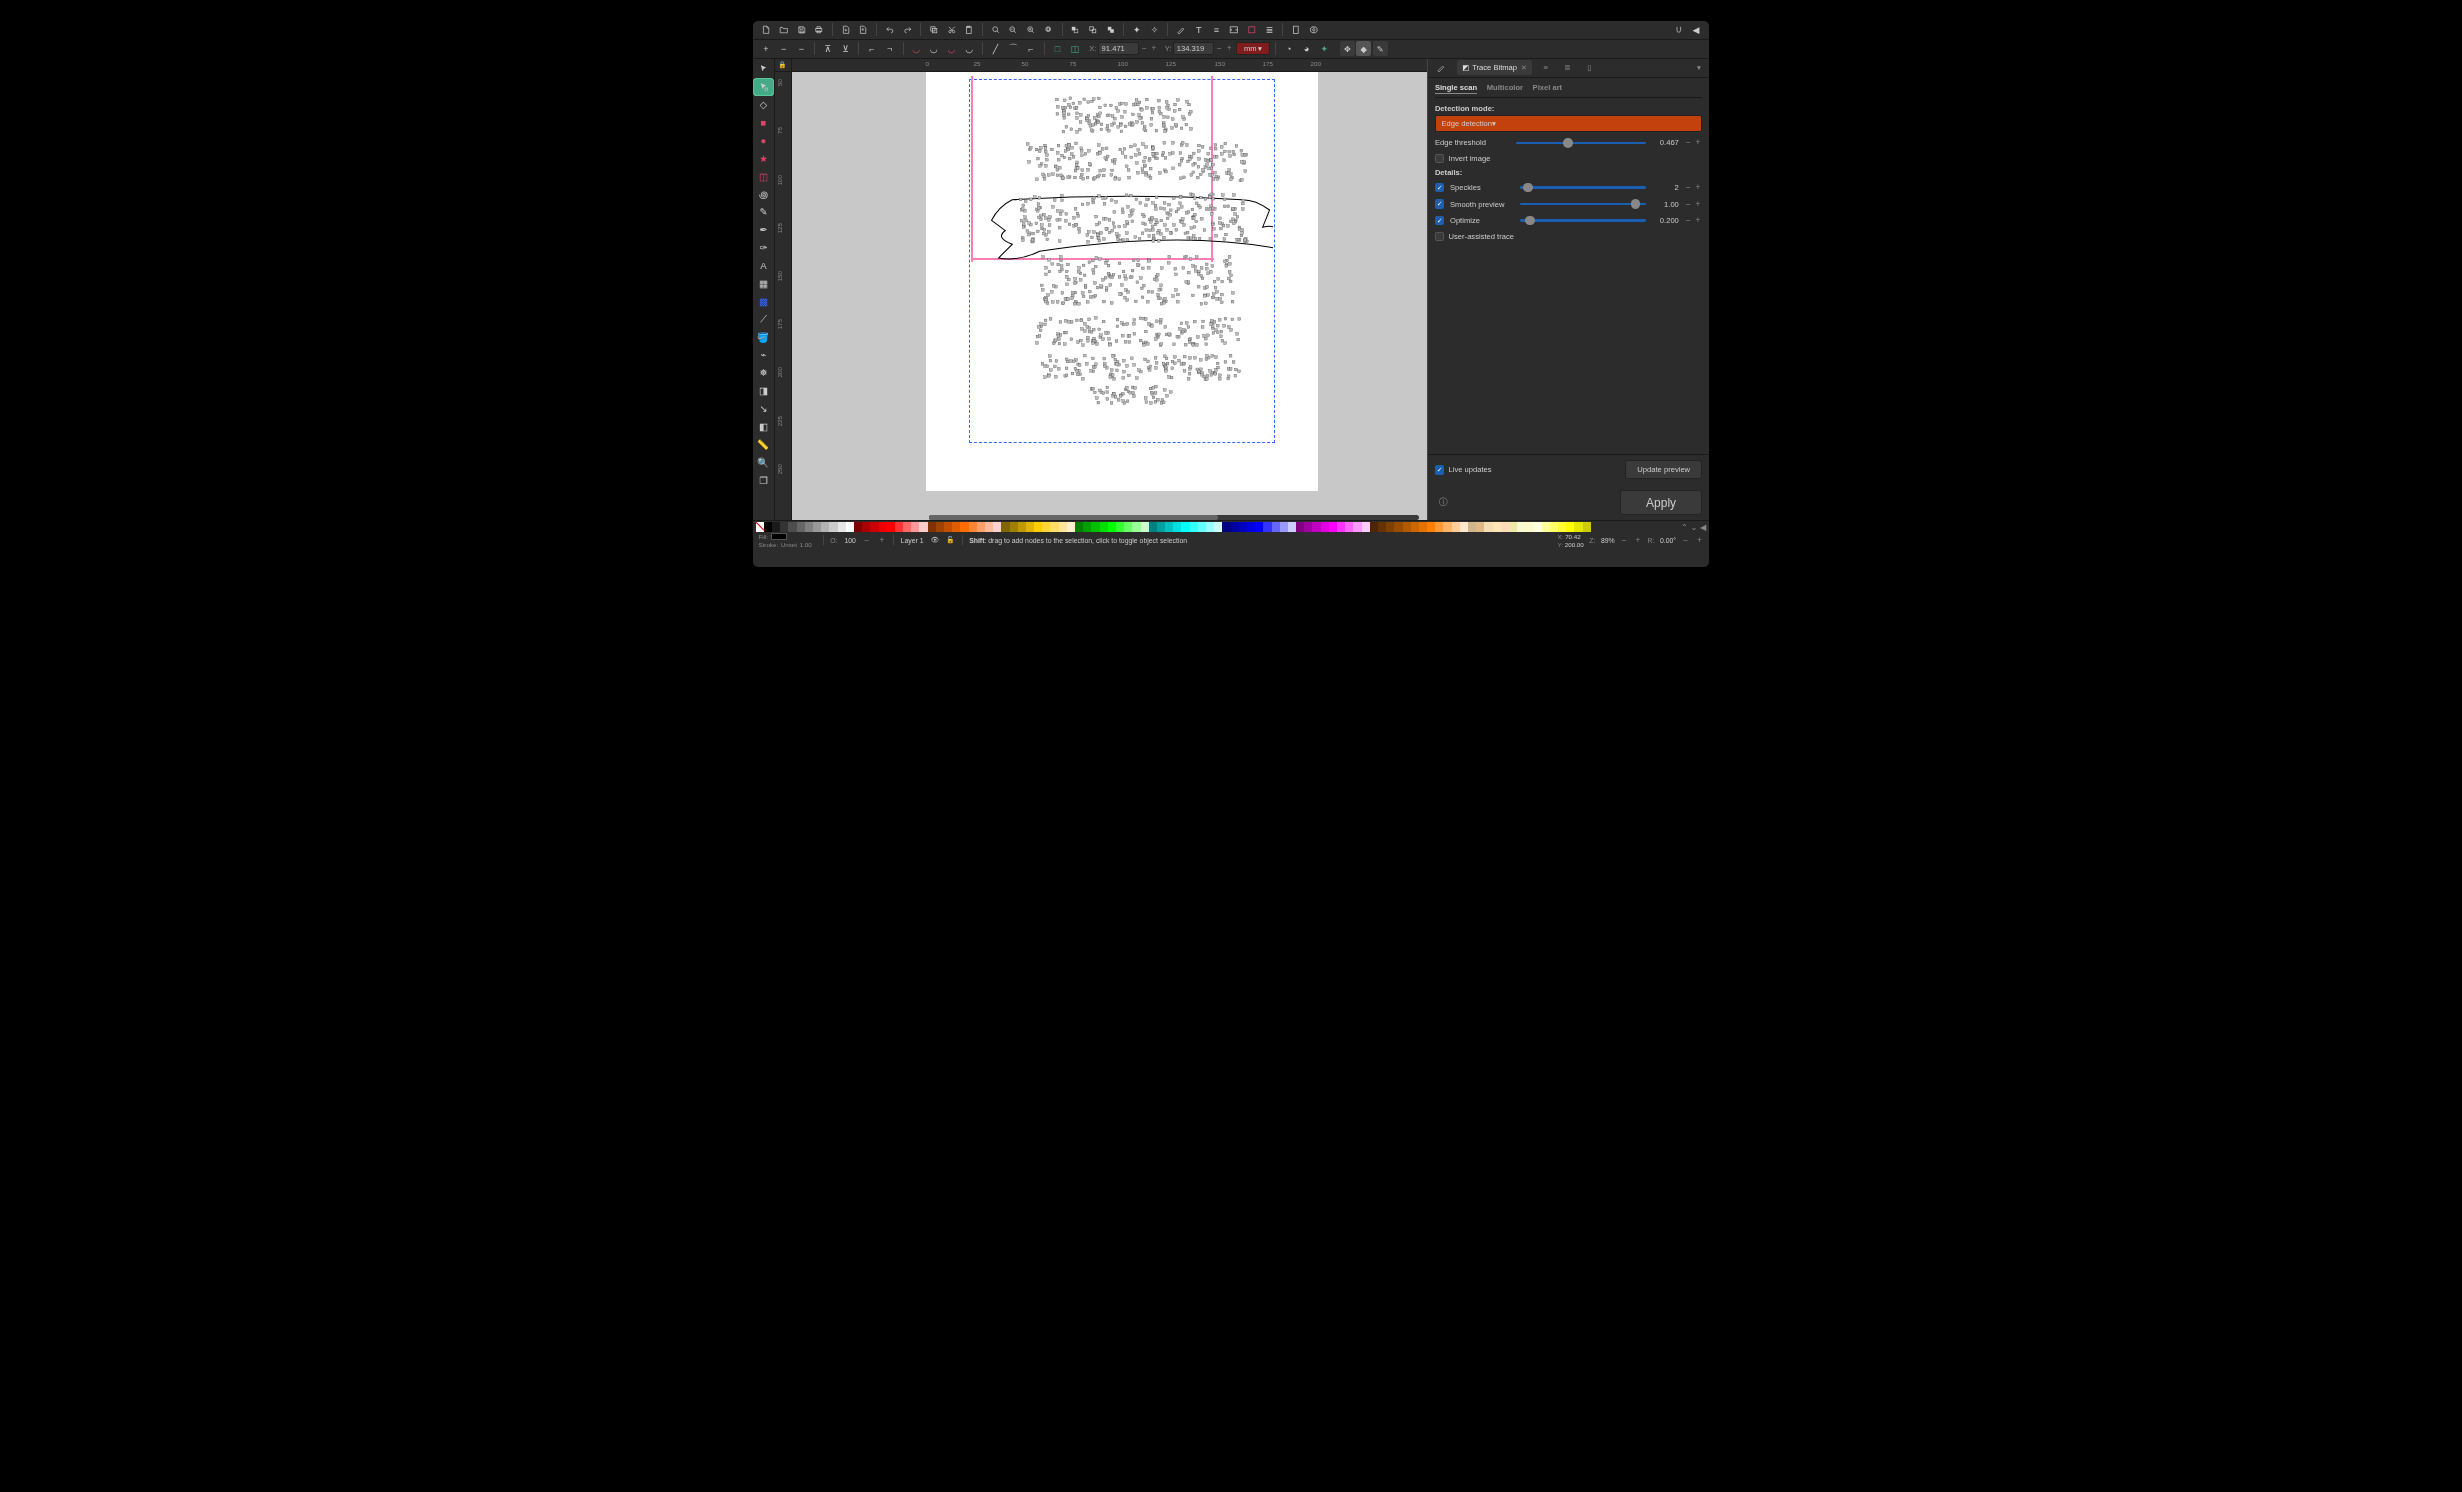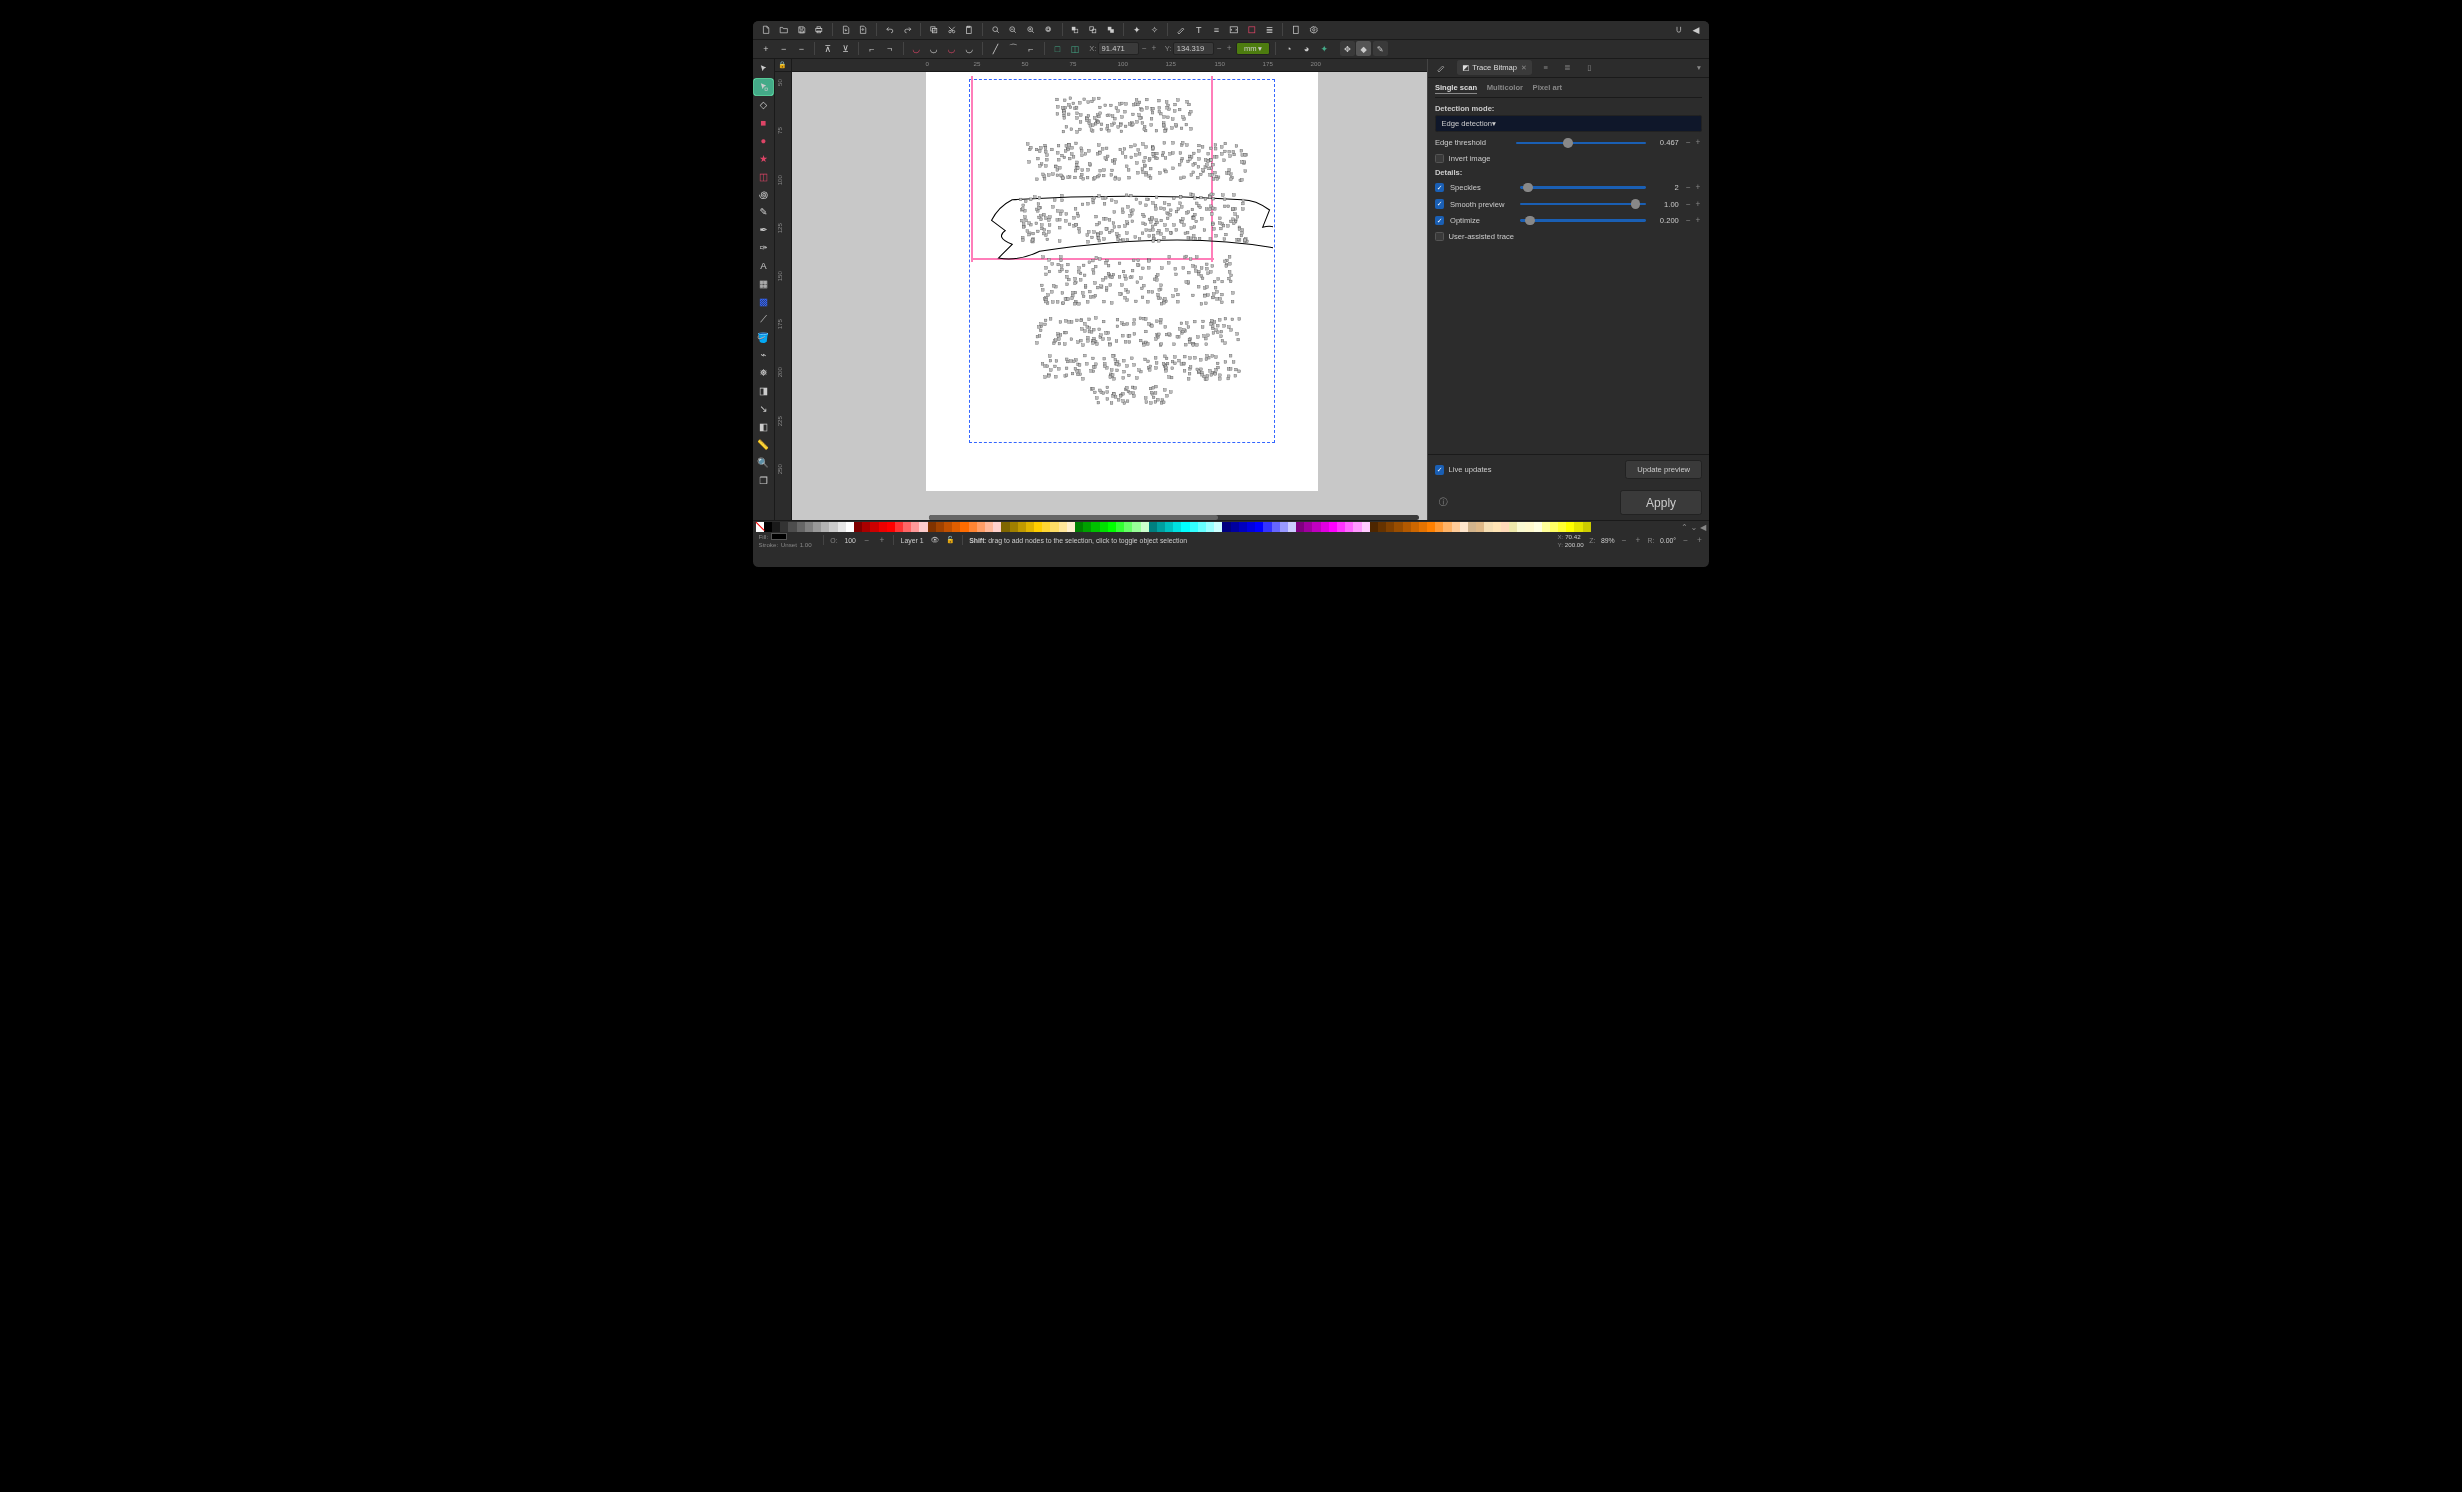--- a/index.html
+++ b/index.html
@@ -13,21 +13,21 @@
 .tl-max { background: #28c940; }
 .title { flex: 1; text-align: center; color: #ddd; font-size: 8.2px; }
 .toolbar { height: 19px; background: #2c2c2c; display: flex; align-items: center; padding: 0 5.5px; gap: 2.7px; border-bottom: 0.7px solid #1a1a1a; }
 .tb-btn { width: 15px; height: 15px; display: flex; align-items: center; justify-content: center; color: #ccc; font-size: 9px; cursor: pointer; border-radius: 2.1px; }
 .tb-sep { width: 0.7px; height: 12.4px; background: #444; margin: 0 2.7px; }
 .tb-spacer { flex: 1; }
 .toolbar2 { height: 19px; background: #2c2c2c; display: flex; align-items: center; padding: 0 5.5px; gap: 2.7px; border-bottom: 0.7px solid #1a1a1a; }
 .coord-box { display: flex; align-items: center; gap: 1.4px; margin-left: 4.1px; }
 .coord-lbl { color: #888; font-size: 7.6px; }
 .coord-inp { width: 41px; height: 13.7px; background: #3a3a3a; border: 0.7px solid #222; color: #ccc; font-size: 7.6px; padding: 0 2.7px; border-radius: 2.1px; }
-.unit-sel { width: 34px; height: 13.7px; background: #4d7c0f; border: 0.7px solid #222; color: #ccc; font-size: 7.6px; border-radius: 2.1px; display: flex; align-items: center; justify-content: center; gap: 1.4px; }
+.unit-sel { width: 34px; height: 13.7px; background: #7f1d1d; border: 0.7px solid #222; color: #ccc; font-size: 7.6px; border-radius: 2.1px; display: flex; align-items: center; justify-content: center; gap: 1.4px; }
 .main { display: flex; height: calc(100% - 19px - 19px - 19px - 27.5px); }
 .toolbox { width: 22px; background: #2c2c2c; border-right: 0.7px solid #1a1a1a; display: flex; flex-direction: column; padding: 1.4px 0; }
 .tool { width: 19px; height: 16.5px; margin: 0.7px auto; display: flex; align-items: center; justify-content: center; color: #ccc; cursor: pointer; border-radius: 2.1px; font-size: 9.6px; }
 .tool.active { background: #4a8; box-shadow: 0 0 0 0.7px #6fb; }
 .ruler-corner { width: 16.5px; height: 13.7px; background: #2c2c2c; border-right: 0.7px solid #1a1a1a; border-bottom: 0.7px solid #1a1a1a; display: flex; align-items: center; justify-content: center; color: #888; font-size: 6.9px; }
 .ruler-h { height: 13.7px; background: #2c2c2c; border-bottom: 0.7px solid #1a1a1a; position: relative; color: #888; font-size: 6.2px; }
 .ruler-h span { position: absolute; top: 1.4px; }
 .ruler-v { width: 16.5px; background: #2c2c2c; border-right: 0.7px solid #1a1a1a; position: relative; color: #888; font-size: 6.2px; }
 .ruler-v span { position: absolute; left: 1.4px; writing-mode: vertical-rl; transform: rotate(180deg); }
 .canvas-area { flex: 1; display: flex; flex-direction: column; background: #c8c8c8; position: relative; }
@@ -47,21 +47,21 @@
 .sidepanel { width: 282px; background: #2c2c2c; border-left: 0.7px solid #444; display: flex; flex-direction: column; }
 .sp-tabs { height: 19px; display: flex; align-items: center; border-bottom: 0.7px solid #1a1a1a; padding: 0 2.7px; gap: 5.5px; }
 .sp-tab { padding: 2.7px 5.5px; color: #888; font-size: 7.6px; cursor: pointer; display: flex; align-items: center; gap: 2.7px; }
 .sp-tab.active { background: #3a3a3a; color: #ddd; border-radius: 2.7px; }
 .sp-tab-close { font-size: 6.9px; color: #888; margin-left: 1.4px; }
 .sp-body { flex: 1; padding: 4.1px 6.9px; overflow-y: auto; }
 .sp-subtabs { display: flex; gap: 9.6px; border-bottom: 0.7px solid #1a1a1a; padding-bottom: 2.7px; margin-bottom: 5.5px; }
 .sp-subtab { color: #888; font-size: 7.6px; cursor: pointer; padding: 1.4px 0; font-weight: bold; }
 .sp-subtab.active { color: #ddd; border-bottom: 1.4px solid #888; }
 .sp-label { color: #ccc; font-size: 7.6px; font-weight: bold; margin: 4.1px 0 2.7px; }
-.sp-select { width: 100%; height: 16.5px; background: #0f172a; border: 0.7px solid #222; color: #ccc; font-size: 7.6px; padding: 0 5.5px; border-radius: 2.1px; display: flex; align-items: center; }
+.sp-select { width: 100%; height: 16.5px; background: #c2410c; border: 0.7px solid #222; color: #ccc; font-size: 7.6px; padding: 0 5.5px; border-radius: 2.1px; display: flex; align-items: center; }
 .sp-row { display: flex; align-items: center; gap: 5.5px; margin: 5.5px 0; }
 .sp-row-label { color: #ccc; font-size: 7.6px; flex: 0 0 76px; }
 .sp-slider { flex: 1; height: 2.7px; background: #1a5fb4; position: relative; border-radius: 1.4px; }
 .sp-slider-thumb { position: absolute; top: -3.4px; width: 9.6px; height: 9.6px; background: #888; border-radius: 50%; }
 .sp-val { color: #ccc; font-size: 7.6px; width: 27.5px; text-align: right; }
 .sp-spin { display: flex; gap: 1.4px; }
 .sp-spin-btn { width: 8.2px; height: 11px; color: #888; font-size: 8.2px; cursor: pointer; display: flex; align-items: center; justify-content: center; }
 .sp-check { display: flex; align-items: center; gap: 4.1px; margin: 4.1px 0; }
 .sp-checkbox { width: 9.6px; height: 9.6px; background: #3a3a3a; border: 0.7px solid #555; border-radius: 1.4px; display: flex; align-items: center; justify-content: center; font-size: 6.9px; color: #fff; }
 .sp-checkbox.checked { background: #1a5fb4; border-color: #1a5fb4; }

